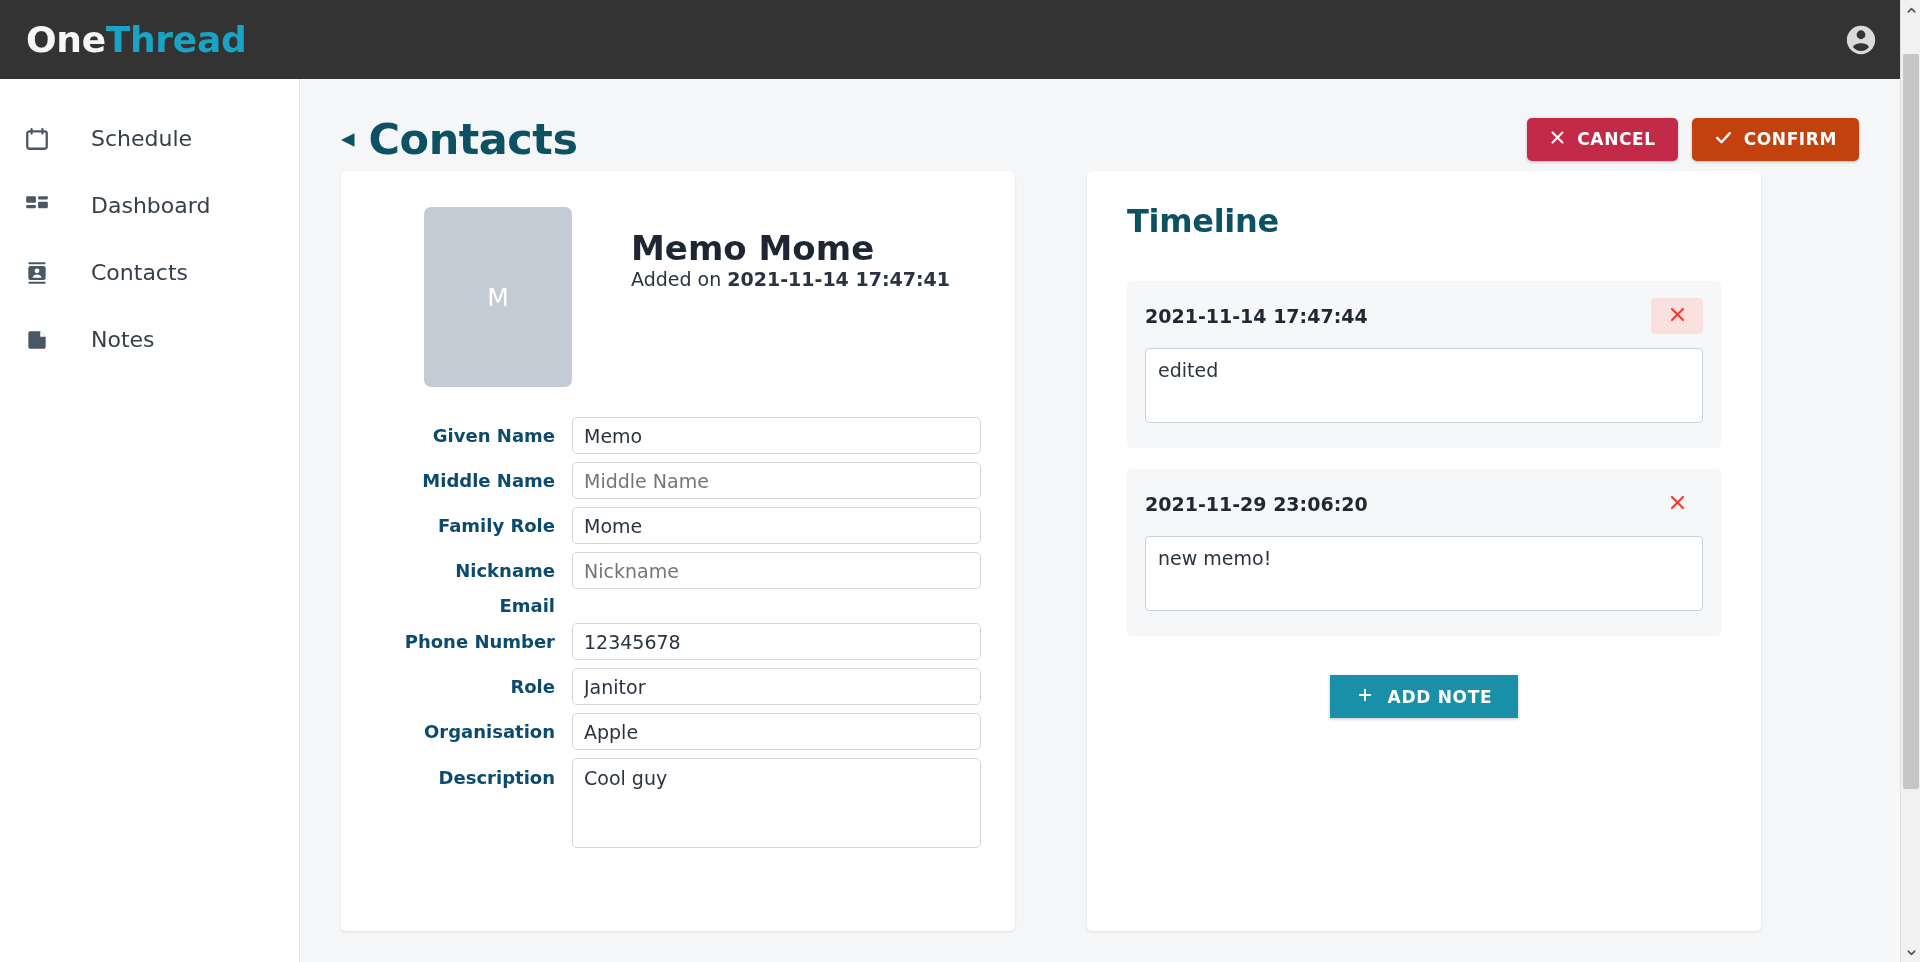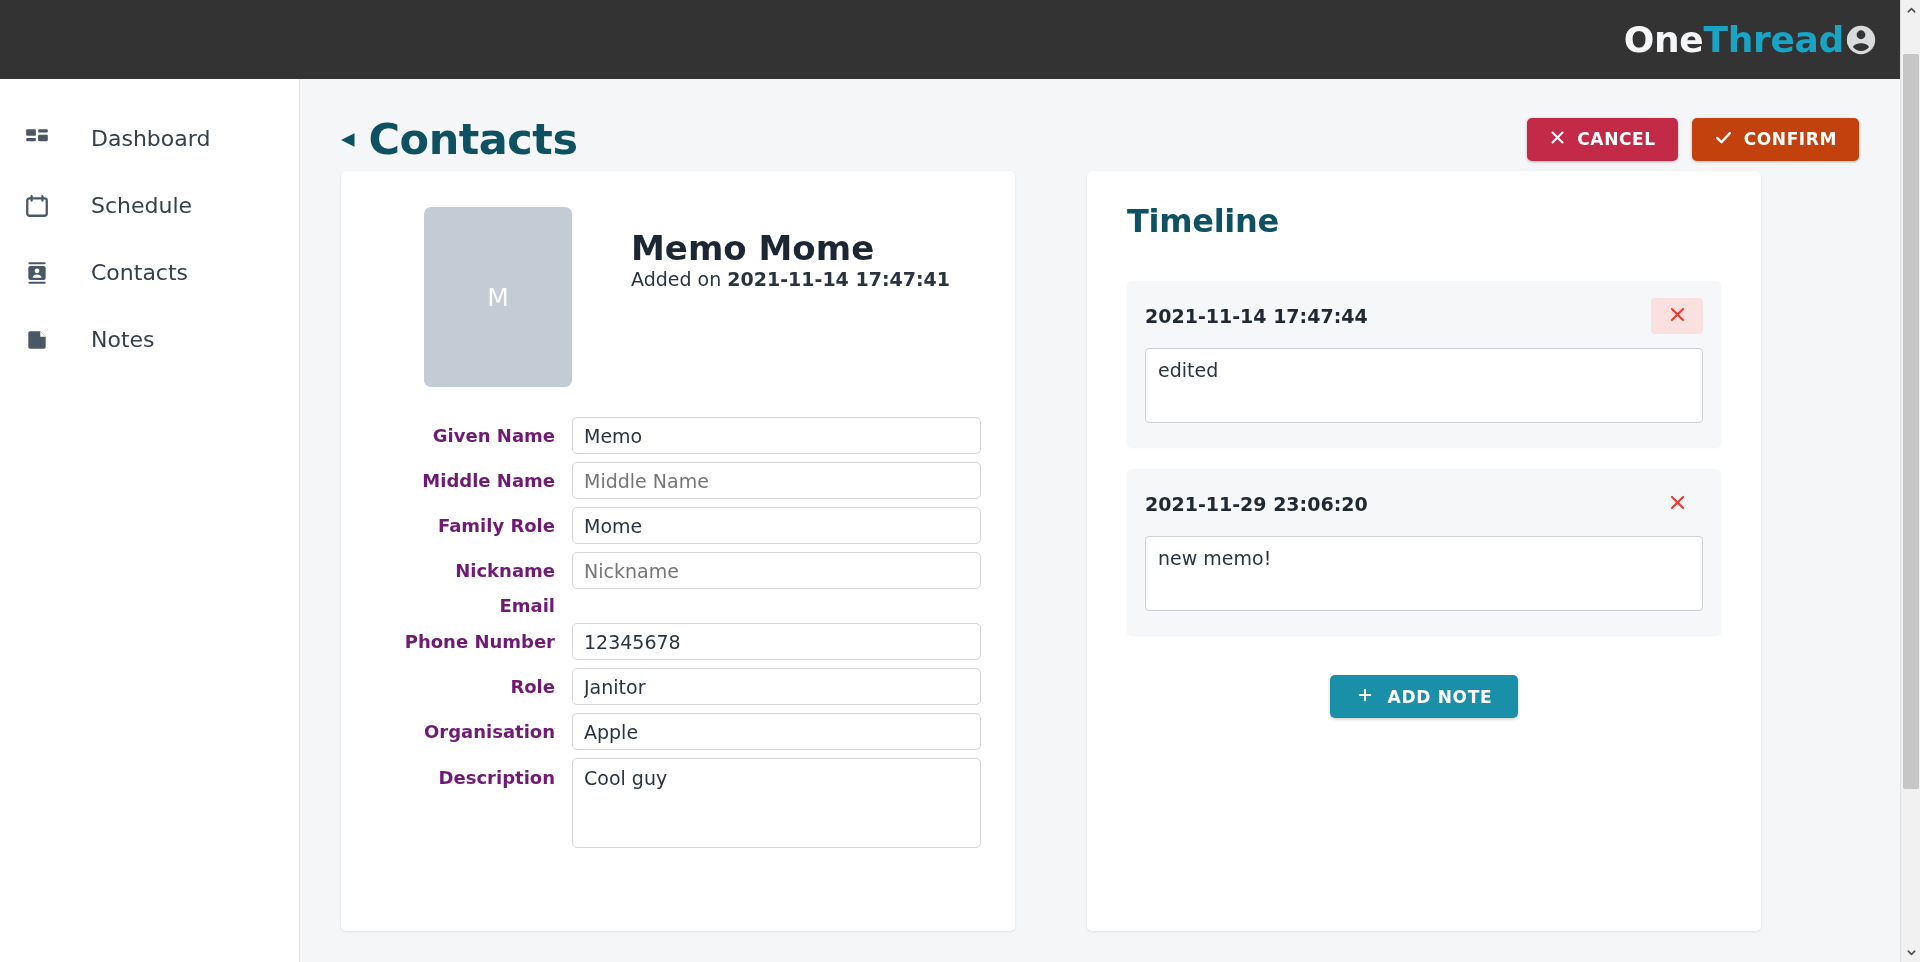--- a/index.html
+++ b/index.html
@@ -14,21 +14,21 @@
 
   
   .topbar {
     position: absolute;
     top: 0; left: 0;
     width: 1900px;
     height: 79px;
     background: #333333;
     display: flex;
     align-items: center;
-    justify-content: flex-end;
+    justify-content: space-between;
     padding: 0 22px 0 26px;
     z-index: 20;
   }
   .logo {
     font-size: 36px;
     font-weight: bold;
     letter-spacing: -0.3px;
     line-height: 1;
     white-space: nowrap;
   }
@@ -193,21 +193,21 @@
     display: flex;
     align-items: center;
     margin-bottom: 8px;
   }
   .form-label {
     width: 197px;
     text-align: right;
     padding-right: 17px;
     font-size: 18px;
     font-weight: bold;
-    color: #701a75;
+    color: #0c4a6e;
     flex: none;
     line-height: 1;
   }
   .form-input {
     flex: 1;
     height: 37px;
     border: 1px solid #d3d7da;
     border-radius: 5px;
     padding: 0 11px;
     font-size: 19px;
@@ -292,21 +292,21 @@
     justify-content: center;
     margin-top: 40px;
   }
   .add-note-btn {
     display: flex;
     align-items: center;
     gap: 14px;
     height: 43px;
     padding: 0 26px;
     border: none;
-    border-radius: 5px;
+    border-radius: 0;
     background: #1a8fa8;
     color: #fff;
     font-size: 17px;
     font-weight: bold;
     letter-spacing: 0.7px;
     cursor: pointer;
     font-family: inherit;
     box-shadow: 0 1px 3px rgba(0,0,0,0.25);
   }
 
@@ -355,38 +355,38 @@
     <svg width="34" height="34" viewBox="0 0 24 24" fill="currentColor" aria-hidden="true">
       <path d="M12 2a10 10 0 1 0 0 20 10 10 0 0 0 0-20zm0 3.2a3.1 3.1 0 1 1 0 6.2 3.1 3.1 0 0 1 0-6.2zm0 14.6a7.3 7.3 0 0 1-5.6-2.6c.1-1.9 3.7-2.9 5.6-2.9s5.5 1 5.6 2.9A7.3 7.3 0 0 1 12 19.8z"></path>
     </svg>
   </div>
 </div>
 
 <nav class="sidebar">
 
   <div class="nav-item">
     <span class="nav-icon">
+      <svg width="26" height="26" viewBox="0 0 24 24" fill="none" stroke="currentColor" stroke-width="2.1" aria-hidden="true">
+        <rect x="3" y="5" width="18" height="16" rx="2"></rect>
+        <path d="M7 3v4M17 3v4" stroke-linecap="round"></path>
+      </svg>
+    </span>
+    <span class="nav-label">Schedule</span>
+  </div>
+
+  <div class="nav-item">
+    <span class="nav-icon">
       <svg width="26" height="26" viewBox="0 0 24 24" fill="currentColor" aria-hidden="true">
         <rect x="2" y="3" width="9" height="6" rx="1"></rect>
         <rect x="13" y="3" width="9" height="3" rx="1"></rect>
         <rect x="2" y="11" width="9" height="3" rx="1"></rect>
         <rect x="13" y="8" width="9" height="6" rx="1"></rect>
       </svg>
     </span>
     <span class="nav-label">Dashboard</span>
-  </div>
-
-  <div class="nav-item">
-    <span class="nav-icon">
-      <svg width="26" height="26" viewBox="0 0 24 24" fill="none" stroke="currentColor" stroke-width="2.1" aria-hidden="true">
-        <rect x="3" y="5" width="18" height="16" rx="2"></rect>
-        <path d="M7 3v4M17 3v4" stroke-linecap="round"></path>
-      </svg>
-    </span>
-    <span class="nav-label">Schedule</span>
   </div>
 
   <div class="nav-item">
     <span class="nav-icon">
       <svg width="26" height="26" viewBox="0 0 24 24" fill="currentColor" aria-hidden="true">
         <rect x="4" y="2" width="16" height="2" rx="1"></rect>
         <rect x="4" y="20" width="16" height="2" rx="1"></rect>
         <rect x="4" y="5.5" width="16" height="13" rx="2"></rect>
         <circle cx="12" cy="10" r="2.2" fill="#ffffff"></circle>
         <path d="M7.8 16.4c.4-2 2.2-3 4.2-3s3.8 1 4.2 3z" fill="#ffffff"></path>

